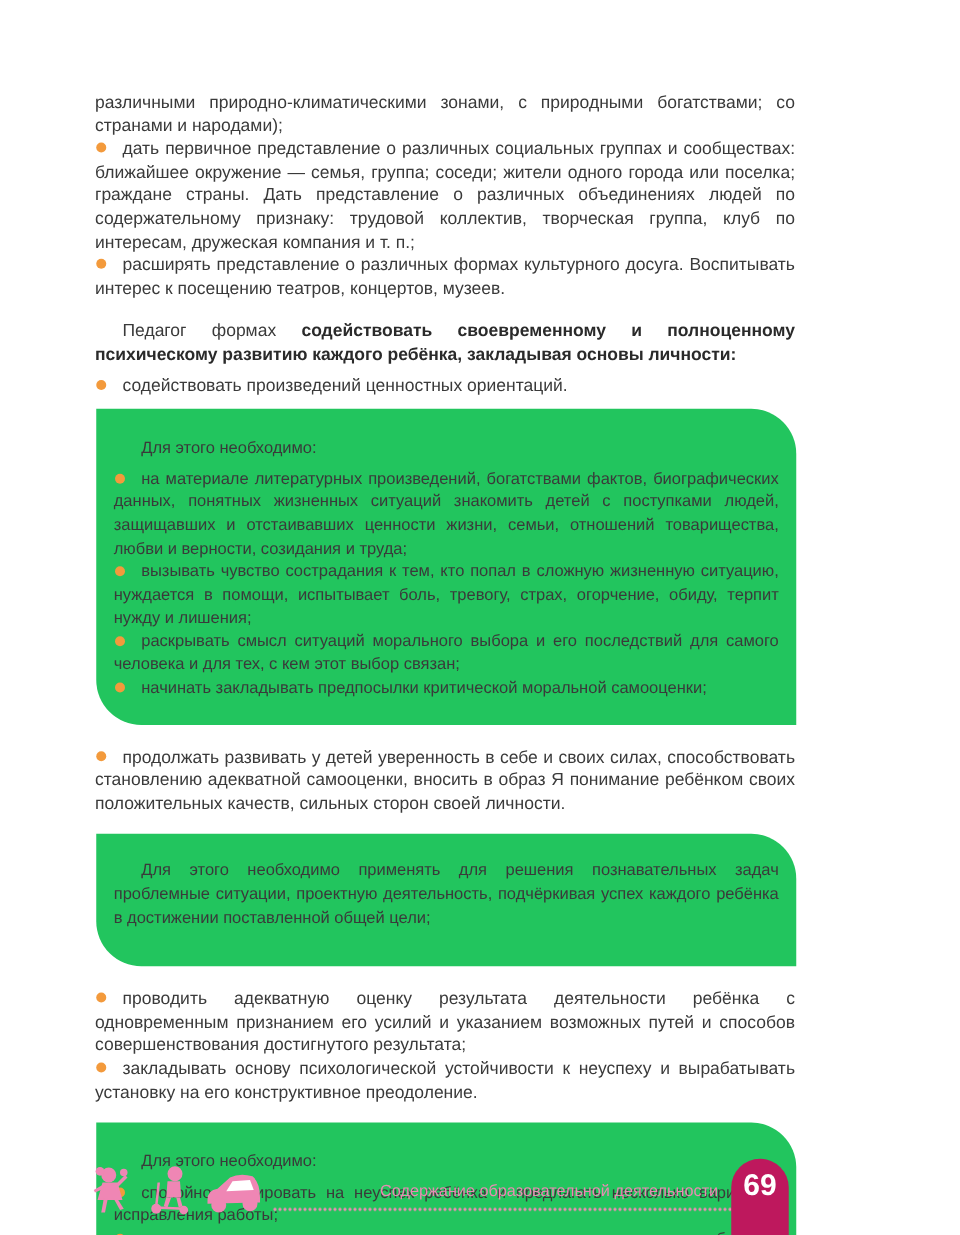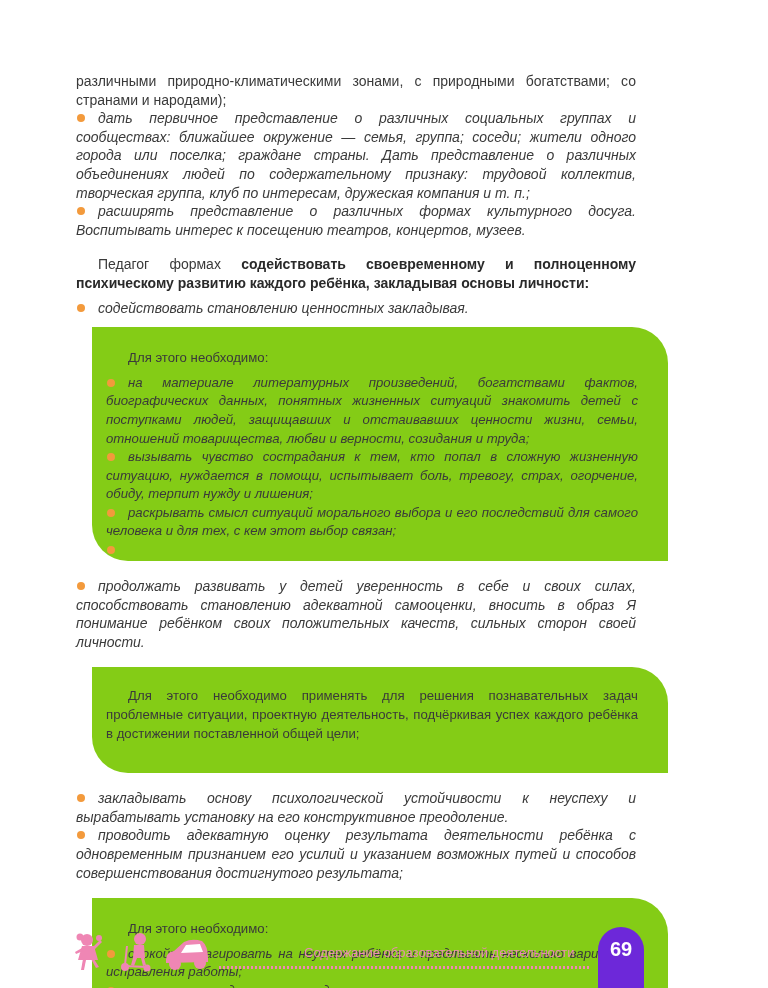--- a/index.html
+++ b/index.html
@@ -2,83 +2,83 @@
 <html><head>
   <meta charset="utf-8">
   <style>
     html, body { margin: 0; padding: 0; }
     body {
       width: 768px; height: 988px; background: #ffffff; position: relative; overflow: hidden;
       font-family: "Liberation Sans", sans-serif; color: #3a3a3a;
     }
     .page { position: absolute; left: 76px; top: 72px; width: 560px; }
     p { margin: 0; font-size: 14px; line-height: 18.6px; text-align: justify; }
-    .bullet { position: relative; text-indent: 22px; font-style: italic; }
+    .bullet { position: relative; text-indent: 22px; }
     .bullet .dot {
       position: absolute; left: 1px; top: 5px; width: 8px; height: 8px; border-radius: 50%;
       background: #f39a3c; text-indent: 0;
     }
     .indent { text-indent: 22px; }
     b { font-weight: bold; color: #2a2a2a; }
     .box {
-      background: #84cc16; border-radius: 0 36px 0 36px;
-      padding: 22px 30px 20px 14px; margin-left: 16px; width: 532px;
+      background: #22c55e; border-radius: 0 36px 0 36px;
+      padding: 22px 14px 20px 14px; margin-left: 1px; width: 532px;
     }
     .box p { font-size: 13.2px; }
     .gap-s { height: 10px; }
     .gap-m { height: 16px; }
     .footer-icons { position: absolute; left: 72px; top: 932px; display: flex; gap: 12px; align-items: flex-end; }
     .footer-dots {
       position: absolute; left: 218px; top: 966px; width: 372px; height: 3px;
       background-image: radial-gradient(circle, #f08bb6 1.2px, transparent 1.4px);
       background-size: 4px 3px; background-repeat: repeat-x;
     }
     .footer-title {
       position: absolute; left: 304px; top: 945px; font-size: 13px; color: #e98bb3;
     }
     .page-badge {
-      position: absolute; left: 598px; top: 927px; width: 46px; height: 61px;
-      background: #6d28d9; border-radius: 23px 23px 0 0; color: #fff;
-      font-weight: bold; font-size: 20px; text-align: center; line-height: 44px;
+      position: absolute; left: 585px; top: 927px; width: 46px; height: 61px;
+      background: #be185d; border-radius: 23px 23px 0 0; color: #fff;
+      font-weight: bold; font-size: 24px; text-align: center; line-height: 44px;
     }
   </style>
 </head>
 <body>
 
 <div class="page">
   <p>различными природно-климатическими зонами, с природными богатствами; со странами и народами);</p>
   <p class="bullet"><span class="dot"></span><span>дать первичное представление о различных социальных группах и сообществах: ближайшее окружение — семья, группа; соседи; жители одного города или поселка; граждане страны. Дать представление о различных объединениях людей по содержательному признаку: трудовой коллектив, творческая группа, клуб по интересам, дружеская компания и т. п.;</span></p>
   <p class="bullet"><span class="dot"></span><span>расширять представление о различных формах культурного досуга. Воспитывать интерес к посещению театров, концертов, музеев.</span></p>
 
   <div class="gap-m"></div>
   <p class="indent"><span>Педагог формах </span><b>содействовать своевременному и полноценному психическому развитию каждого ребёнка, закладывая основы личности:</b></p>
   <div style="height:6px"></div>
-  <p class="bullet"><span class="dot"></span><span>содействовать становлению ценностных закладывая.</span></p>
+  <p class="bullet"><span class="dot"></span><span>содействовать произведений ценностных ориентаций.</span></p>
 
   <div class="gap-s"></div>
   <div class="box">
     <p class="indent">Для этого необходимо:</p>
     <div style="height:6px"></div>
     <p class="bullet"><span class="dot"></span><span>на материале литературных произведений, богатствами фактов, биографических данных, понятных жизненных ситуаций знакомить детей с поступками людей, защищавших и отстаивавших ценности жизни, семьи, отношений товарищества, любви и верности, созидания и труда;</span></p>
     <p class="bullet"><span class="dot"></span><span>вызывать чувство сострадания к тем, кто попал в сложную жизненную ситуацию, нуждается в помощи, испытывает боль, тревогу, страх, огорчение, обиду, терпит нужду и лишения;</span></p>
     <p class="bullet"><span class="dot"></span><span>раскрывать смысл ситуаций морального выбора и его последствий для самого человека и для тех, с кем этот выбор связан;</span></p>
-    <p class="bullet"><span class="dot"></span></p>
+    <p class="bullet"><span class="dot"></span><span>начинать закладывать предпосылки критической моральной самооценки;</span></p>
   </div>
 
   <div class="gap-m"></div>
   <p class="bullet"><span class="dot"></span><span>продолжать развивать у детей уверенность в себе и своих силах, способствовать становлению адекватной самооценки, вносить в образ Я понимание ребёнком своих положительных качеств, сильных сторон своей личности.</span></p>
 
   <div class="gap-m"></div>
   <div class="box" style="padding-top:20px;padding-bottom:30px;">
     <p class="indent">Для этого необходимо применять для решения познавательных задач проблемные ситуации, проектную деятельность, подчёркивая успех каждого ребёнка в достижении поставленной общей цели;</p>
   </div>
 
   <div class="gap-m"></div>
+  <p class="bullet"><span class="dot"></span><span>проводить адекватную оценку результата деятельности ребёнка с одновременным признанием его усилий и указанием возможных путей и способов совершенствования достигнутого результата;</span></p>
   <p class="bullet"><span class="dot"></span><span>закладывать основу психологической устойчивости к неуспеху и вырабатывать установку на его конструктивное преодоление.</span></p>
-  <p class="bullet"><span class="dot"></span><span>проводить адекватную оценку результата деятельности ребёнка с одновременным признанием его усилий и указанием возможных путей и способов совершенствования достигнутого результата;</span></p>
 
   <div class="gap-m"></div>
   <div class="box">
     <p class="indent">Для этого необходимо:</p>
     <div style="height:6px"></div>
     <p class="bullet"><span class="dot"></span><span>спокойно реагировать на неуспех ребёнка и предлагать несколько вариантов исправления работы;</span></p>
     <p class="bullet"><span class="dot"></span><span>рассказывать детям о трудностях, которые вы сами испытывали при обучении новым видам деятельности;</span></p>
   </div>
 </div>
 

